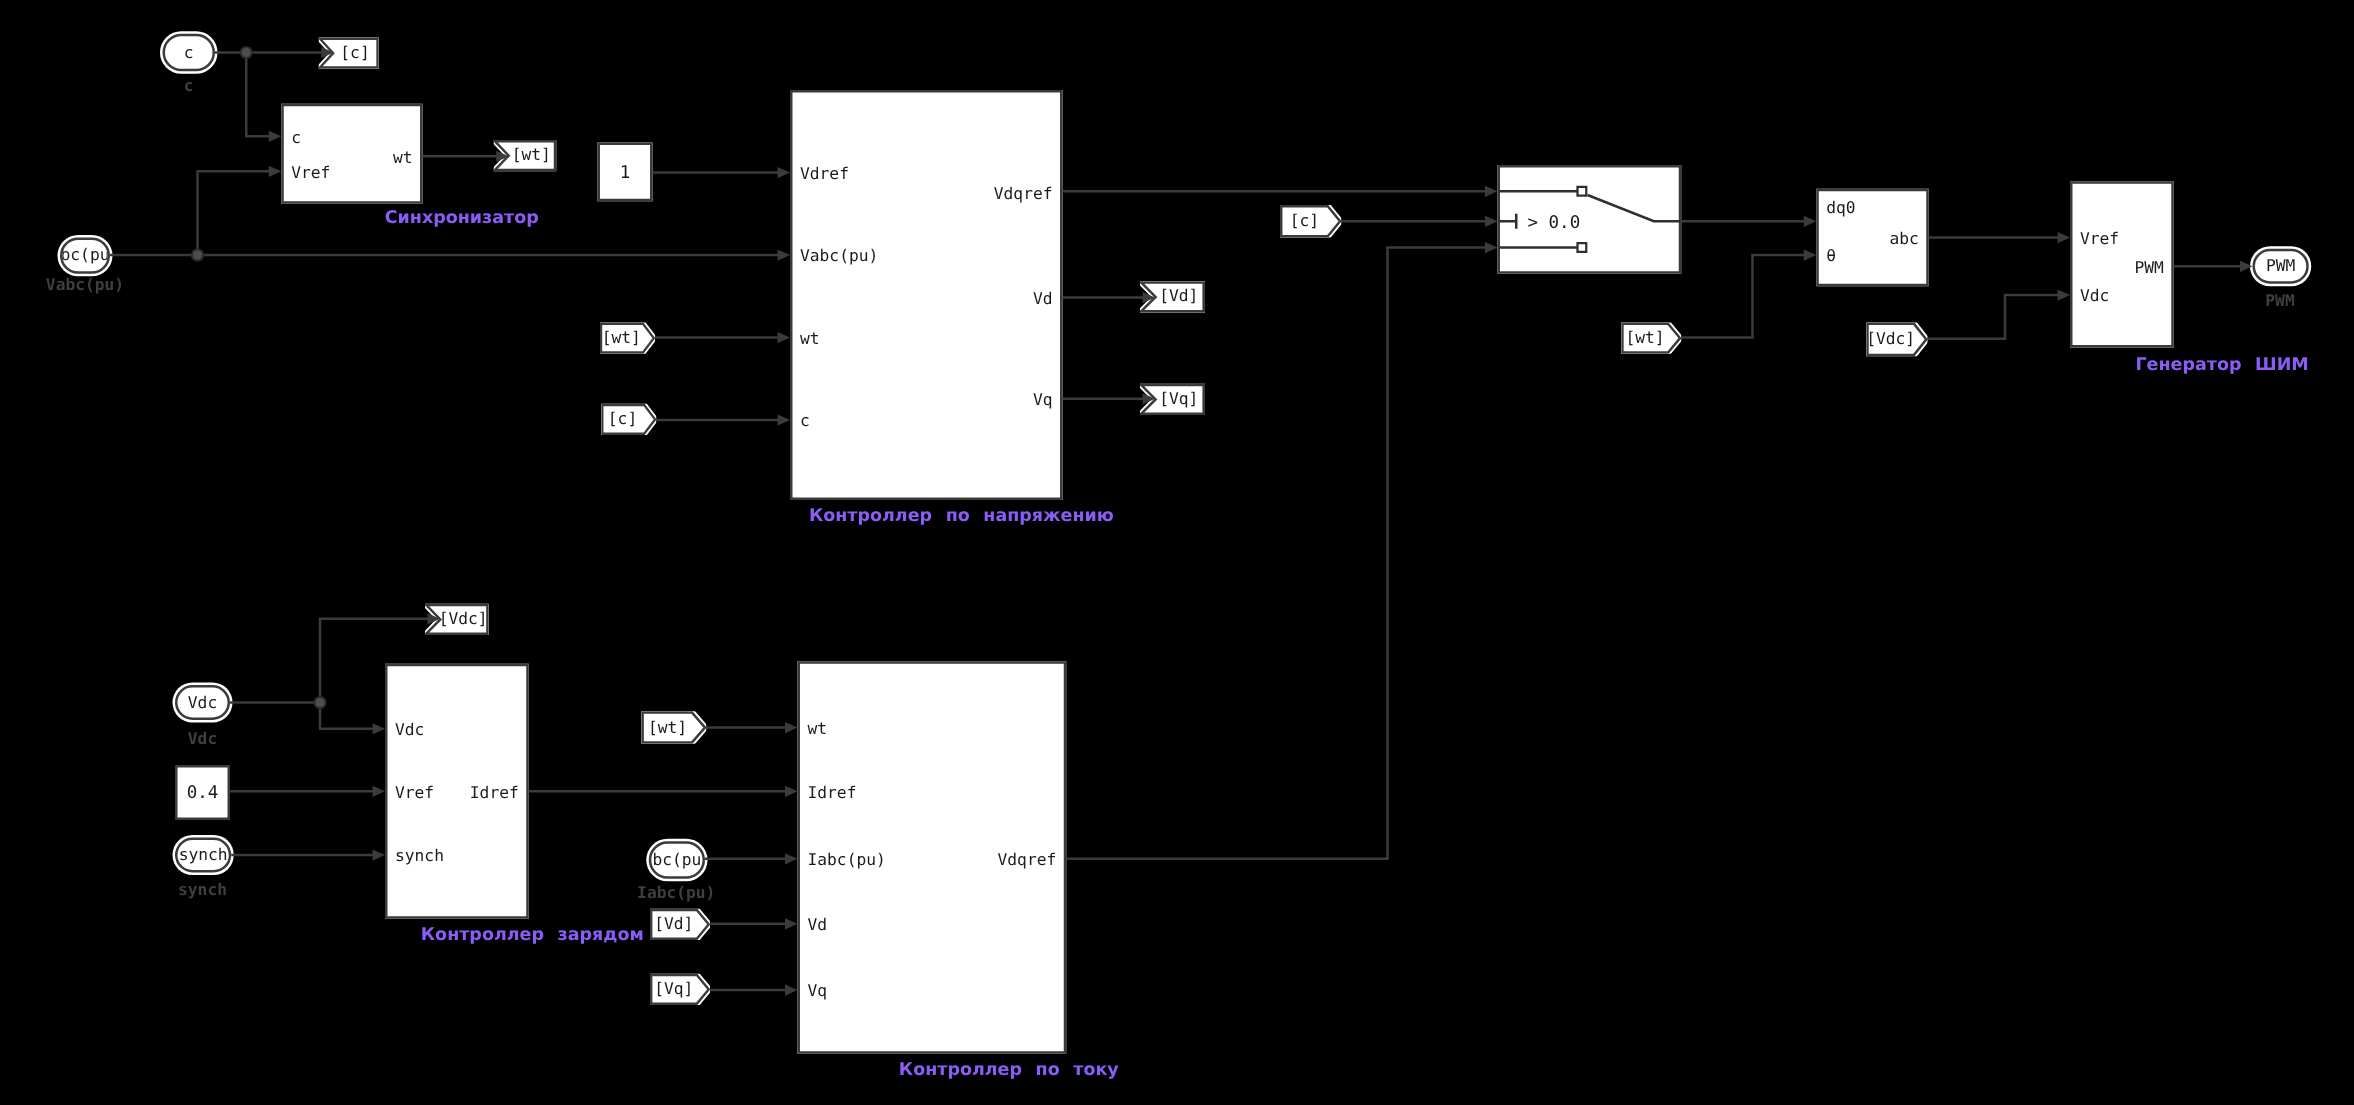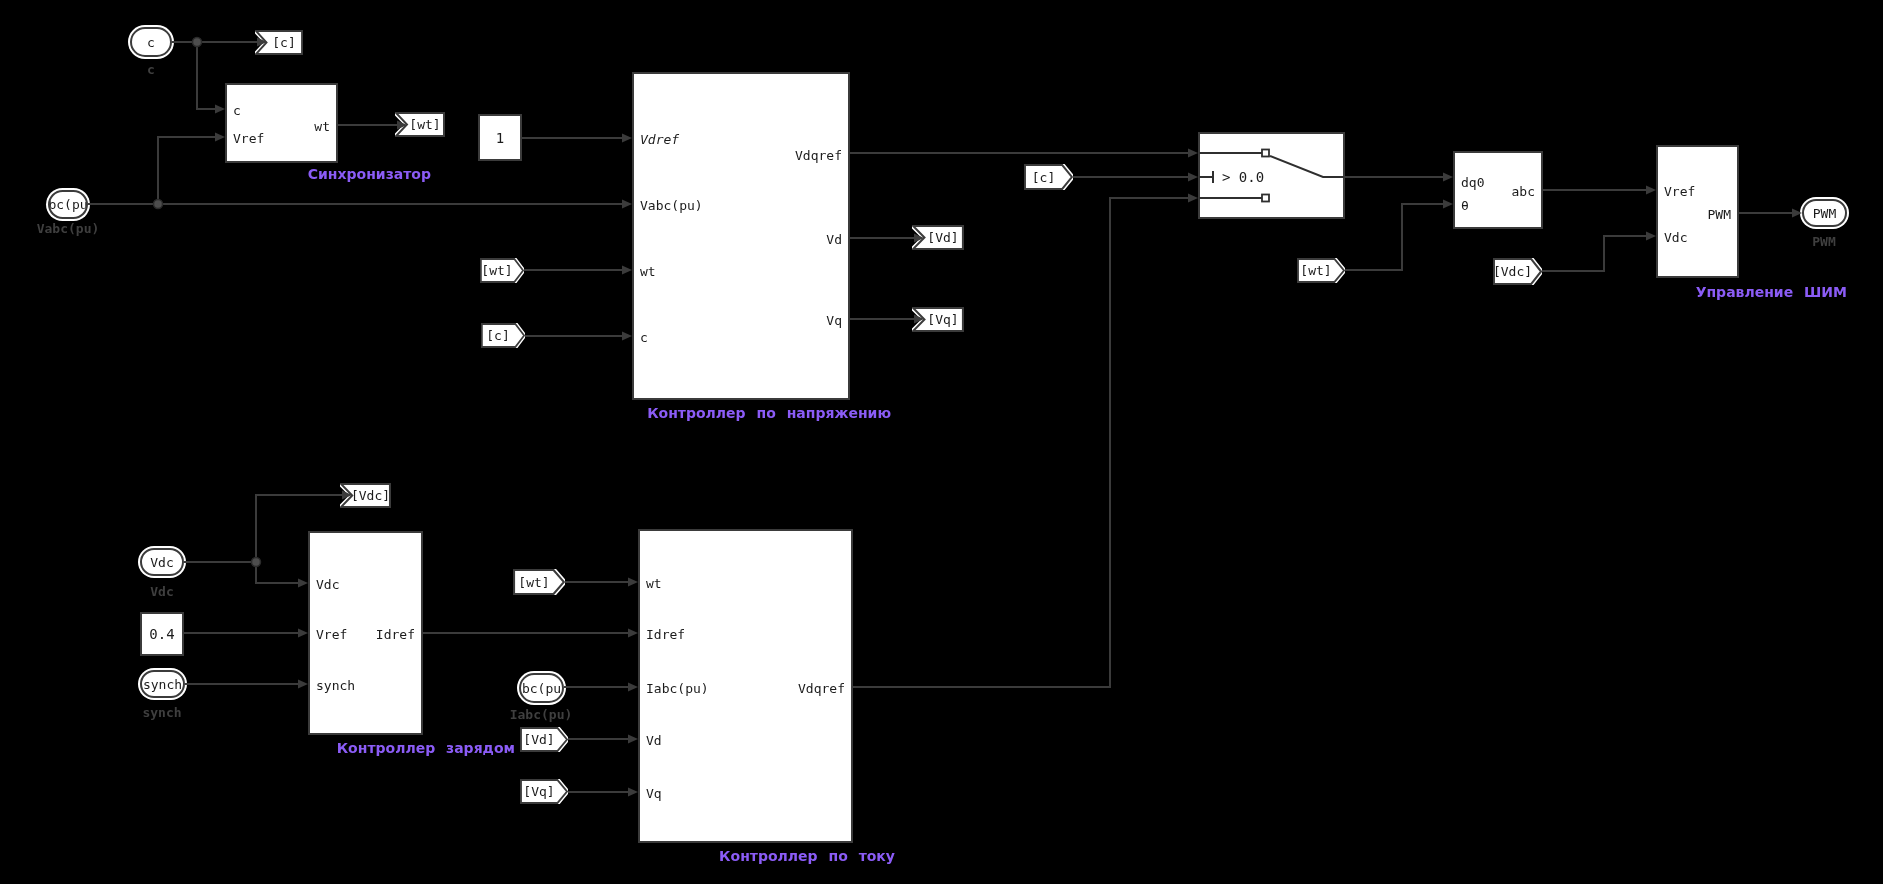--- a/index.html
+++ b/index.html
@@ -170,44 +170,44 @@
   </div>
 
   <div class="sblock" style="left:225px;top:83px;width:113px;height:80px;">
     <span class="portlbl in" style="top:18px;">c</span>
     <span class="portlbl in" style="top:46px;">Vref</span>
     <span class="portlbl out" style="top:34px;">wt</span>
   </div>
   <div class="blklabel" style="left:131px;top:166px;">Синхронизатор</div>
 
   <div class="sblock" style="left:632px;top:72px;width:218px;height:328px;">
-    <span class="portlbl in" style="top:58px;font-style:italic;">Vdref</span>
+    <span class="portlbl in" style="top:58px;">Vdref</span>
     <span class="portlbl in" style="top:124px;">Vabc(pu)</span>
     <span class="portlbl in" style="top:190px;">wt</span>
     <span class="portlbl in" style="top:256px;">c</span>
     <span class="portlbl out" style="top:74px;">Vdqref</span>
     <span class="portlbl out" style="top:158px;">Vd</span>
     <span class="portlbl out" style="top:239px;">Vq</span>
   </div>
   <div class="blklabel" style="left:591px;top:405px;">Контроллер по напряжению</div>
 
   <div class="sblock" style="left:1198px;top:132px;width:147px;height:87px;"></div>
 
   <div class="sblock" style="left:1453px;top:151px;width:90px;height:78px;">
-    <span class="portlbl in" style="top:22px;">dq0</span>
+    <span class="portlbl in" style="top:6px;">dq0</span>
     <span class="portlbl in" style="top:45px;">θ</span>
     <span class="portlbl out" style="top:31px;">abc</span>
   </div>
 
   <div class="sblock" style="left:1656px;top:145px;width:83px;height:133px;">
     <span class="portlbl in" style="top:37px;">Vref</span>
     <span class="portlbl in" style="top:83px;">Vdc</span>
     <span class="portlbl out" style="top:60px;">PWM</span>
   </div>
-  <div class="blklabel" style="left:1547px;top:284px;">Управление ШИМ</div>
+  <div class="blklabel" style="left:1547px;top:284px;">Генератор ШИМ</div>
 
   <div class="sblock" style="left:308px;top:531px;width:115px;height:204px;">
     <span class="portlbl in" style="top:44px;">Vdc</span>
     <span class="portlbl in" style="top:94px;">Vref</span>
     <span class="portlbl in" style="top:145px;">synch</span>
     <span class="portlbl out" style="top:94px;">Idref</span>
   </div>
   <div class="blklabel" style="left:215px;top:740px;">Контроллер зарядом</div>
 
   <div class="sblock" style="left:638px;top:529px;width:215px;height:314px;">

